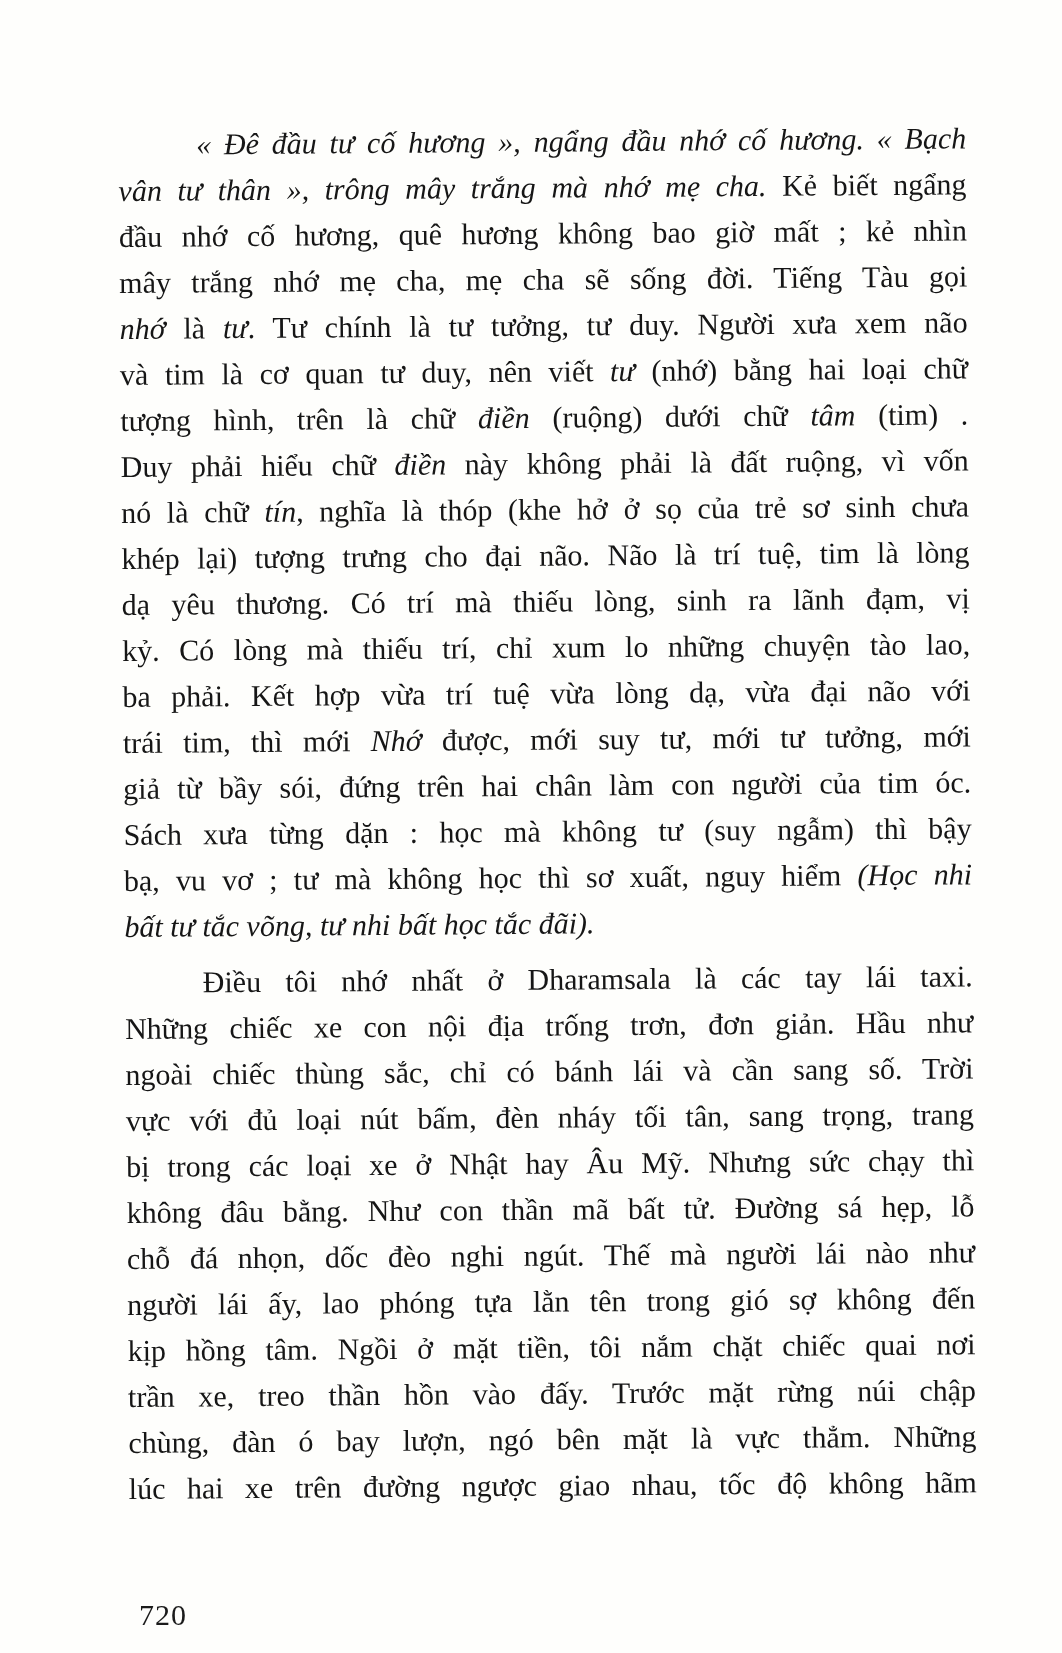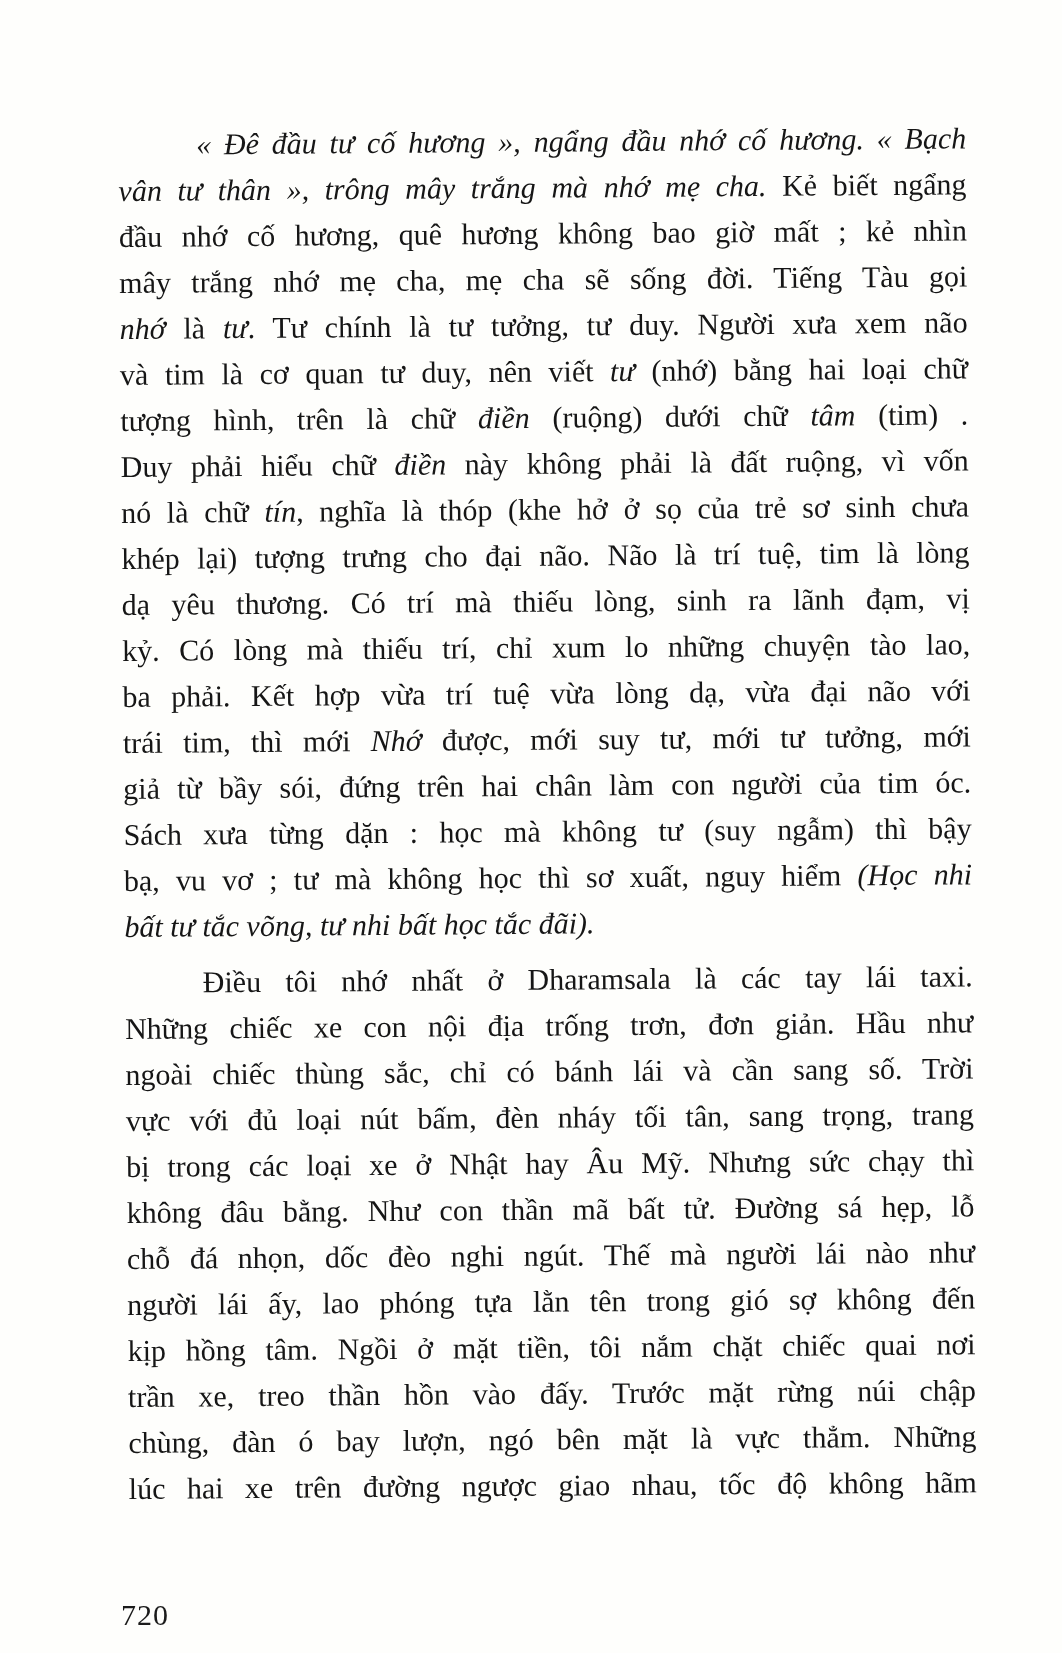--- a/index.html
+++ b/index.html
@@ -32,21 +32,21 @@
     text-align-last: justify;
     word-break: normal;
     hyphens: none;
   }
   .line.indent { text-indent: 78px; }
   .line.last { text-align-last: left; }
   .seg { font-style: normal; }
   .seg.it { font-style: italic; }
   .page-number {
     position: absolute;
-    left: 121px; top: 1598px;
+    left: 139px; top: 1598px;
     font-size: 30px;
     line-height: 34px;
     letter-spacing: 1px;
     color: #1b1b1b;
   }
 </style>
 </head>
 <body>
 
 <div class="page">

